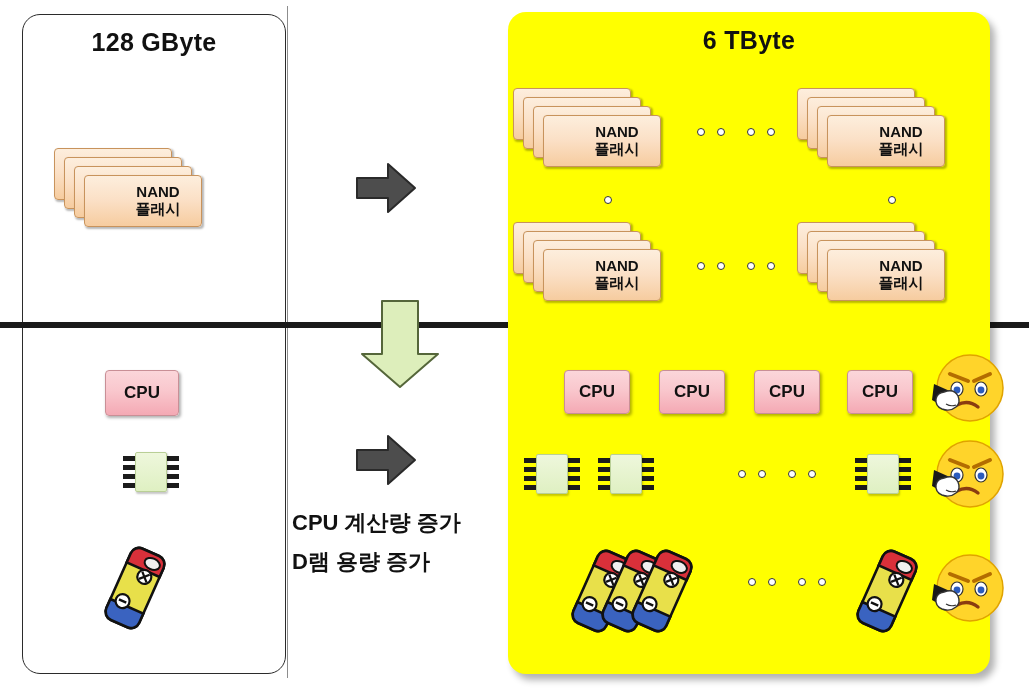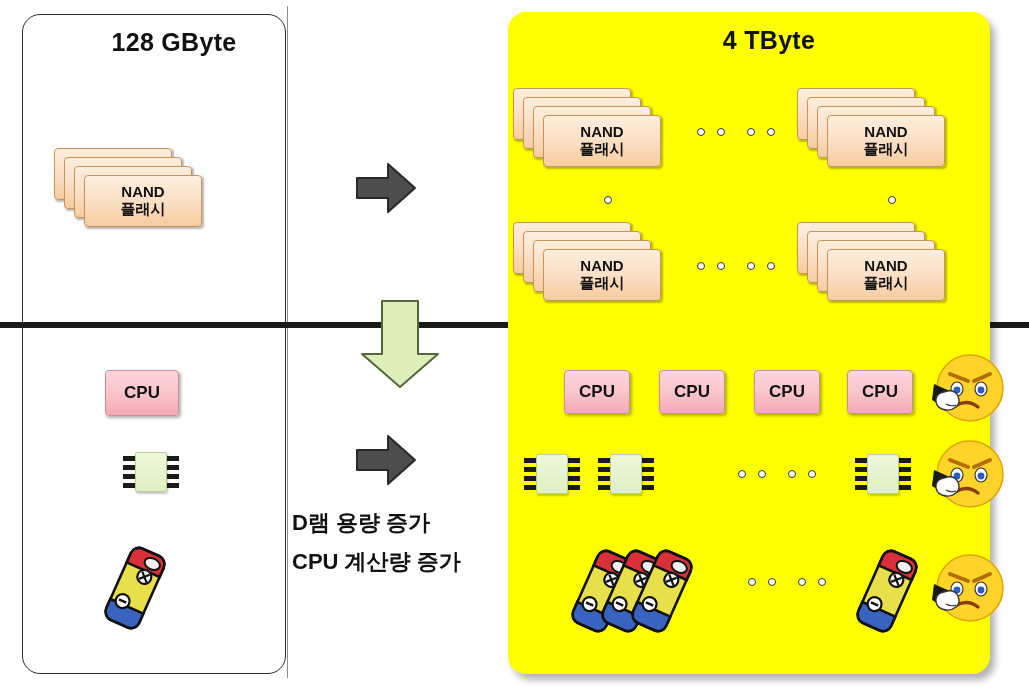--- a/index.html
+++ b/index.html
@@ -23,21 +23,21 @@
 
   
   .vrule{position:absolute;left:287px;top:6px;width:1px;height:672px;background:#8d8d8d;}
 
   
   .hrule{position:absolute;left:0px;top:322px;width:1029px;height:6px;background:#1a1a1a;}
 
   
   .title{
     position:absolute;text-align:center;font-weight:bold;color:#111;
-    font-size:25px;letter-spacing:.3px;margin-left:20px;
+    font-size:25px;letter-spacing:.3px;
   }
   .title-left{left:22px;top:28px;width:264px;}
   .title-right{left:508px;top:26px;width:482px;}
 
   
   .nand-stack{position:absolute;width:150px;height:86px;}
   .nand-card{
     position:absolute;width:118px;height:52px;border:1px solid #c8935c;
     border-radius:4px;box-sizing:border-box;
     background:linear-gradient(to bottom,#fdeedd 0%,#fbe0c6 48%,#f6cc9f 100%);
@@ -45,20 +45,21 @@
   }
   .nand-card.c1{left:0px;  top:0px;}
   .nand-card.c2{left:10px; top:9px;}
   .nand-card.c3{left:20px; top:18px;}
   .nand-card.c4{left:30px; top:27px;}
   .nand-label{
     position:absolute;left:30px;top:27px;width:118px;height:51px;
     display:flex;flex-direction:column;align-items:center;justify-content:center;
     font-size:15px;font-weight:bold;color:#111;line-height:1.12;
     pointer-events:none;
+    padding-left:15px;
   }
   .nand-label span{display:block;}
 
   
   .nand-stack.small{width:150px;height:86px;}
 
   
   .dots{position:absolute;display:flex;align-items:center;}
   .dot{
     width:8px;height:8px;border-radius:50%;
@@ -177,26 +178,26 @@
     </svg>
   </div>
 
   <div class="arrow-right" style="left:354px;top:432px;">
     <svg width="64" height="56" viewBox="0 0 64 56">
       <path d="M3 18 H34 V4 L61 28 L34 52 V38 H3 Z" fill="#4d4d4d" stroke="#2a2a2a" stroke-width="2" stroke-linejoin="round"></path>
     </svg>
   </div>
 
   <div class="notes">
+    <div class="note-line">CPU 계산량 증가</div>
     <div class="note-line">D램 용량 증가</div>
-    <div class="note-line">CPU 계산량 증가</div>
   </div>
 
   <div class="panel-right"></div>
-  <div class="title title-right">4 TByte</div>
+  <div class="title title-right">6 TByte</div>
 
   <div class="nand-stack" style="left:513px;top:88px;">
     <div class="nand-card c1"></div>
     <div class="nand-card c2"></div>
     <div class="nand-card c3"></div>
     <div class="nand-card c4"></div>
     <div class="nand-label">
       <span>NAND</span>
       <span>플래시</span>
     </div>

